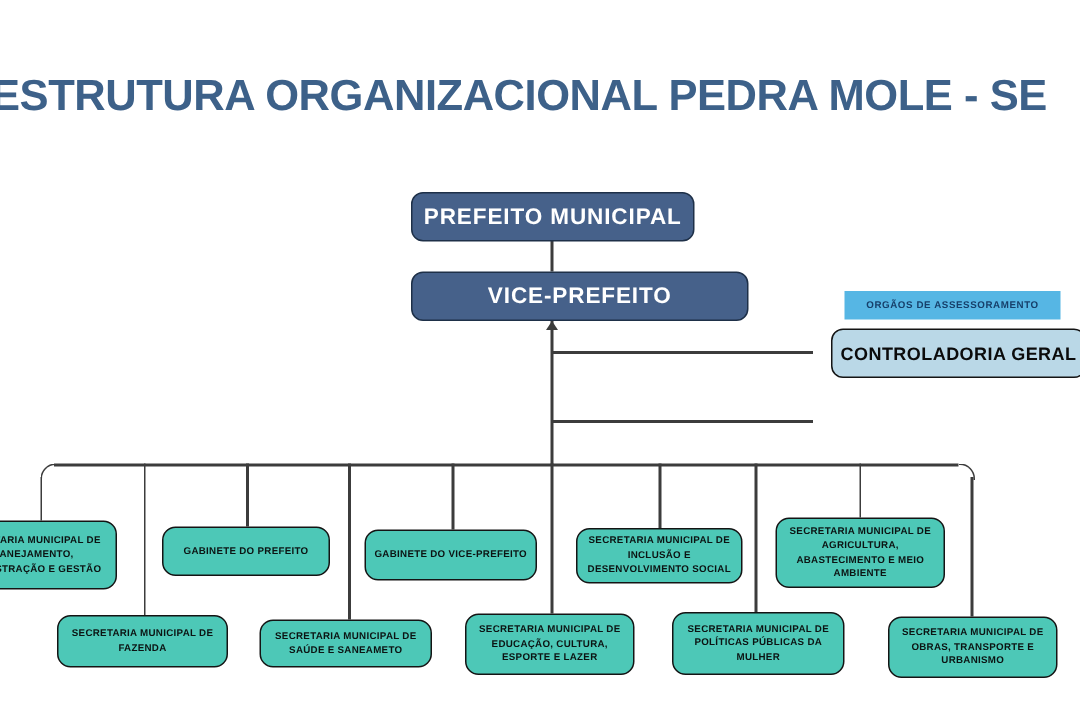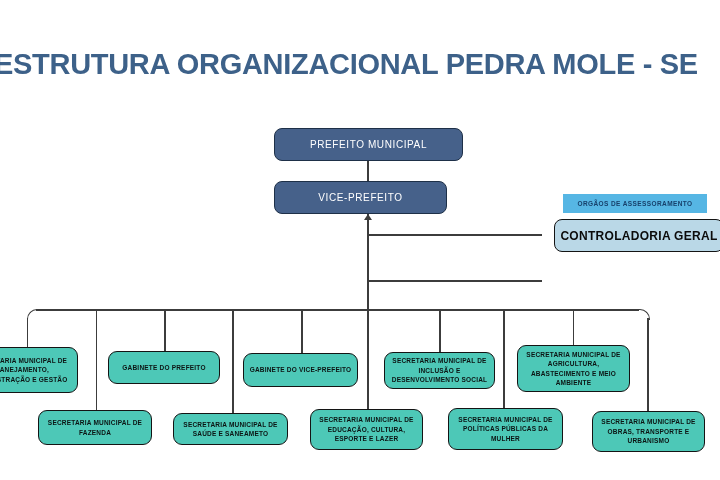--- a/index.html
+++ b/index.html
@@ -56,22 +56,22 @@
     text-align: center;
     box-sizing: border-box;
     white-space: pre-line;
   }
 
   .exec-box {
     background: var(--executive-box-fill);
     border: 1.5px solid var(--executive-box-border);
     border-radius: 8px;
     color: var(--executive-box-text);
-    font-size: 10px;
-    font-weight: 400;
+    font-size: 15px;
+    font-weight: 700;
     letter-spacing: 0.6px;
   }
 
   .adv-label {
     background: var(--advisory-label-fill);
     color: var(--advisory-label-text);
     font-size: 6.5px;
     font-weight: 700;
     letter-spacing: 0.4px;
   }
@@ -121,21 +121,21 @@
   <div class="line" style="left:164px; top:309px; width:1.5px; height:42px;"></div>
   <div class="line" style="left:232px; top:309px; width:1.5px; height:104px;"></div>
   <div class="line" style="left:301px; top:309px; width:1.5px; height:44px;"></div>
   <div class="line" style="left:367px; top:309px; width:1.5px; height:100px;"></div>
   <div class="line" style="left:439px; top:309px; width:1.5px; height:43px;"></div>
   <div class="line" style="left:503px; top:309px; width:1.5px; height:99px;"></div>
   <div class="line" style="left:572.5px; top:309px; width:1.5px; height:36px;"></div>
   <div class="line" style="left:647px; top:318px; width:1.5px; height:93px;"></div>
 
   <div class="box exec-box" style="left:274px; top:128px; width:189px; height:33px;">PREFEITO MUNICIPAL</div>
-  <div class="box exec-box" style="left:274px; top:181px; width:173px; height:33px;text-align:center;">VICE-PREFEITO</div>
+  <div class="box exec-box" style="left:274px; top:181px; width:225px; height:33px;text-align:center;">VICE-PREFEITO</div>
 
   <div class="box adv-label" style="left:563px; top:194px; width:144px; height:19px;">ORGÃOS DE ASSESSORAMENTO</div>
   <div class="box adv-box" style="left:542px; top:219px; width:170px; height:33px;margin-left:12px;">CONTROLADORIA GERAL</div>
 
   <div class="box teal-box" style="left:-38px; top:347px; width:116px; height:46px;">SECRETARIA MUNICIPAL DE
 PLANEJAMENTO,
 ADMINISTRAÇÃO E GESTÃO</div>
   <div class="box teal-box" style="left:108px; top:351px; width:112px; height:33px;">GABINETE DO PREFEITO</div>
   <div class="box teal-box" style="left:243px; top:353px; width:115px; height:34px;">GABINETE DO VICE-PREFEITO</div>
   <div class="box teal-box" style="left:384px; top:352px; width:111px; height:37px;">SECRETARIA MUNICIPAL DE

